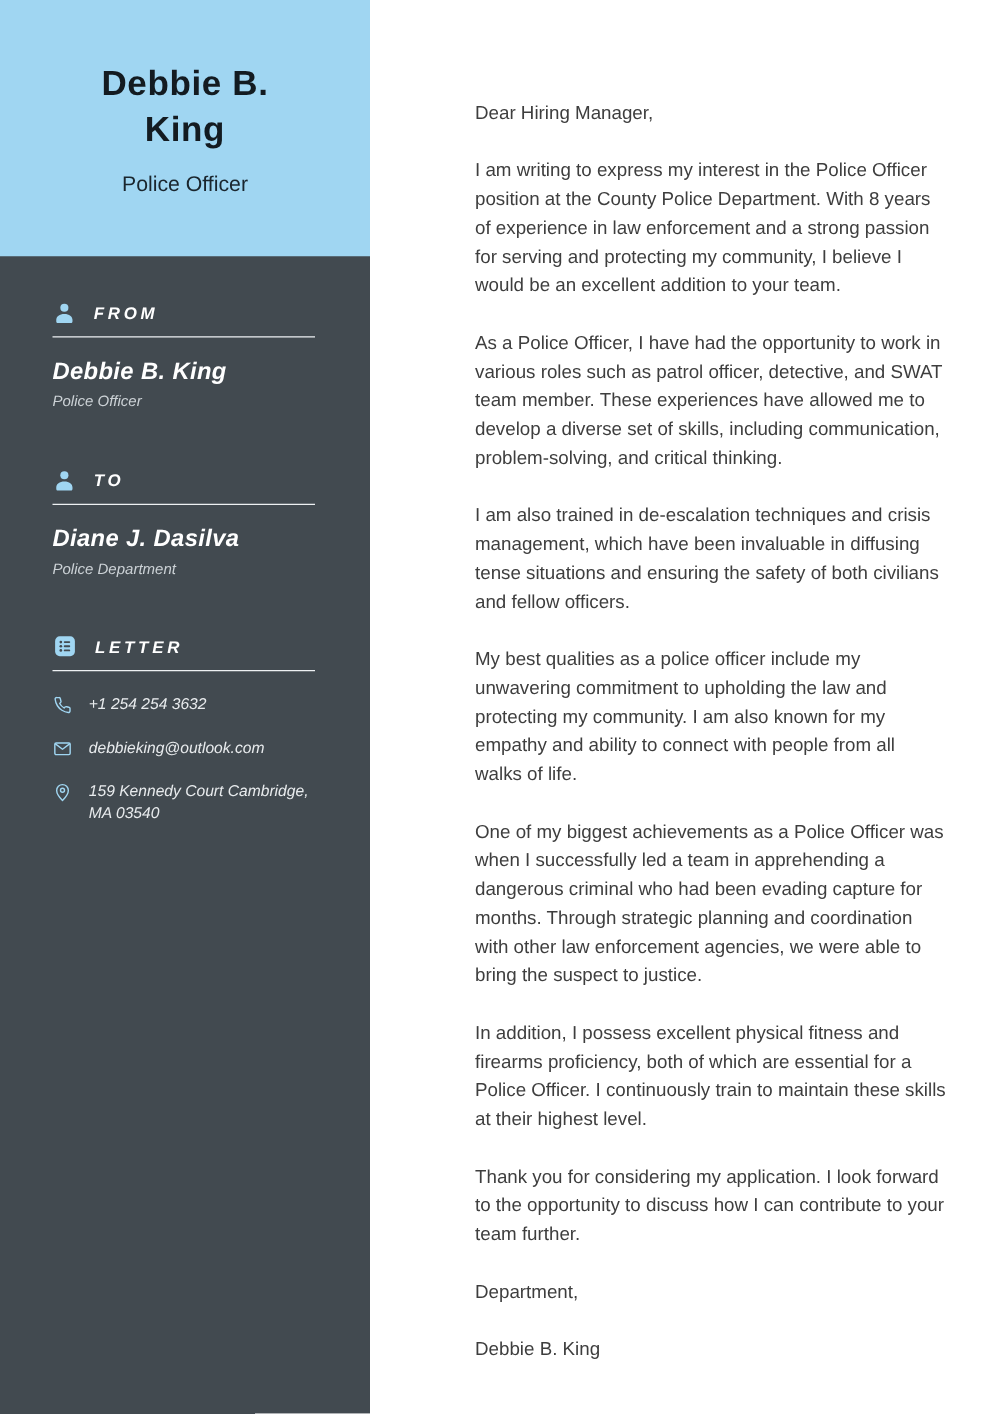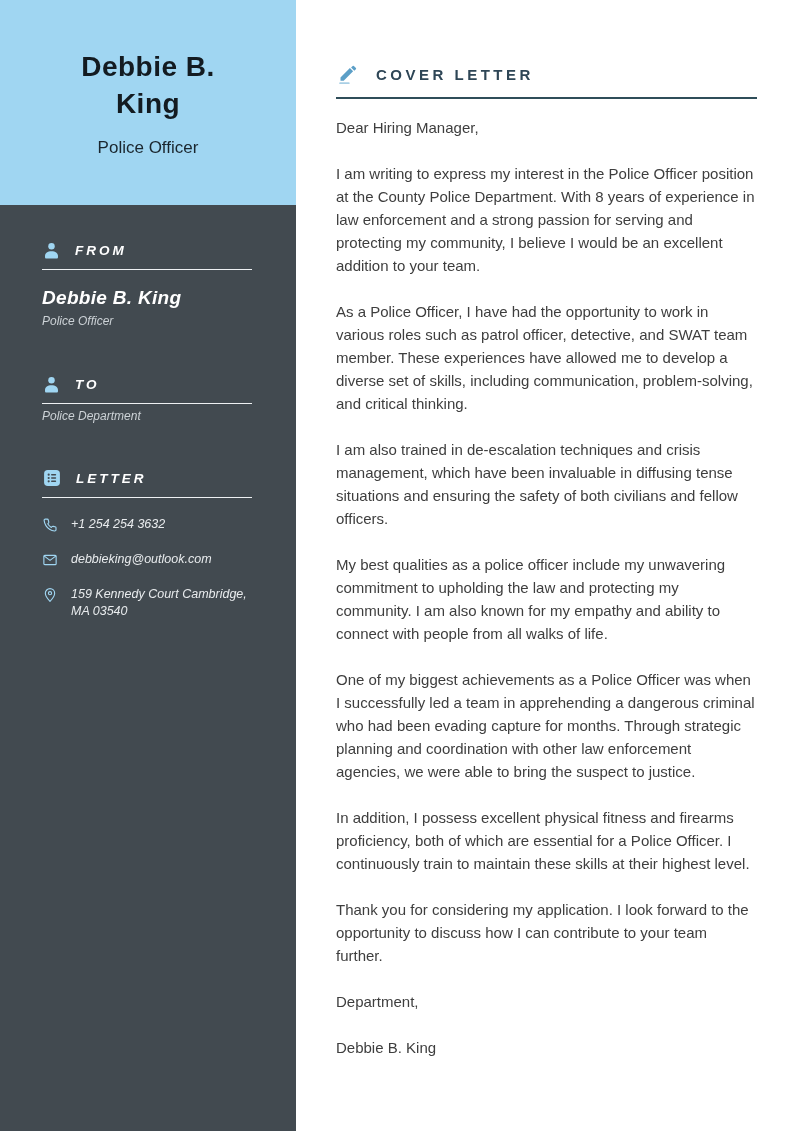--- a/index.html
+++ b/index.html
@@ -7,20 +7,21 @@
   body {
     font-family: "Liberation Sans", "DejaVu Sans", sans-serif;
     background: #ffffff;
   }
   .page {
     width: 800px;
     height: 1131px;
     display: flex;
     background: #ffffff;
     overflow: hidden;
+    gap: 44px;
   }
   
   .sidebar {
     width: 296px;
     min-width: 296px;
     height: 100%;
     background: #424a50;
     color: #ffffff;
     display: flex;
     flex-direction: column;
@@ -154,20 +155,21 @@
       <div class="side-head">
         <span>
           <svg width="19" height="19" viewBox="0 0 24 24" fill="#a0d6f2">
             <circle cx="12" cy="6.6" r="4.1"></circle>
             <path d="M12 12.8c-4.9 0-8.2 2.4-8.2 6v1.6c0 .9.7 1.6 1.6 1.6h13.2c.9 0 1.6-.7 1.6-1.6v-1.6c0-3.6-3.3-6-8.2-6z"></path>
           </svg>
         </span>
         <span class="label">TO</span>
       </div>
       <hr class="side-rule">
+      <div class="entry-name">Diane J. Dasilva</div>
       <div class="entry-sub">Police Department</div>
     </section>
 
     <section class="side-section gap-details">
       <div class="side-head">
         <span>
           <svg width="20" height="20" viewBox="0 0 24 24">
             <rect x="2.5" y="2.5" width="19" height="19" rx="4.5" fill="#a0d6f2"></rect>
             <circle cx="8" cy="8" r="1.3" fill="#424a50"></circle>
             <circle cx="8" cy="12" r="1.3" fill="#424a50"></circle>
@@ -207,29 +209,20 @@
             <circle cx="12" cy="9.3" r="2.4"></circle>
           </svg>
         </span>
         <span class="detail-text">159 Kennedy Court Cambridge, MA 03540</span>
       </div>
     </section>
   </aside>
 
   <main class="main">
 
-    <div class="main-head">
-      <span>
-        <svg width="24" height="24" viewBox="0 0 24 24">
-          <path fill="#5c9fc7" d="M4.5 15.5v3.2h3.2l9.4-9.4-3.2-3.2-9.4 9.4zM19.9 7.2a.9.9 0 0 0 0-1.2l-2-2a.9.9 0 0 0-1.2 0l-1.6 1.6 3.2 3.2 1.6-1.6z"></path>
-          <rect x="3.2" y="20.2" width="10.5" height="1.9" rx="0.95" fill="#a9cfe5"></rect>
-        </svg>
-      </span>
-      <span class="label">COVER LETTER</span>
-    </div>
 
     <div class="letter-body">
       <p>Dear Hiring Manager,</p>
       <p>I am writing to express my interest in the Police Officer position at the County Police Department. With 8 years of experience in law enforcement and a strong passion for serving and protecting my community, I believe I would be an excellent addition to your team.</p>
       <p>As a Police Officer, I have had the opportunity to work in various roles such as patrol officer, detective, and SWAT team member. These experiences have allowed me to develop a diverse set of skills, including communication, problem-solving, and critical thinking.</p>
       <p>I am also trained in de-escalation techniques and crisis management, which have been invaluable in diffusing tense situations and ensuring the safety of both civilians and fellow officers.</p>
       <p>My best qualities as a police officer include my unwavering commitment to upholding the law and protecting my community. I am also known for my empathy and ability to connect with people from all walks of life.</p>
       <p>One of my biggest achievements as a Police Officer was when I successfully led a team in apprehending a dangerous criminal who had been evading capture for months. Through strategic planning and coordination with other law enforcement agencies, we were able to bring the suspect to justice.</p>
       <p>In addition, I possess excellent physical fitness and firearms proficiency, both of which are essential for a Police Officer. I continuously train to maintain these skills at their highest level.</p>
       <p>Thank you for considering my application. I look forward to the opportunity to discuss how I can contribute to your team further.</p>

